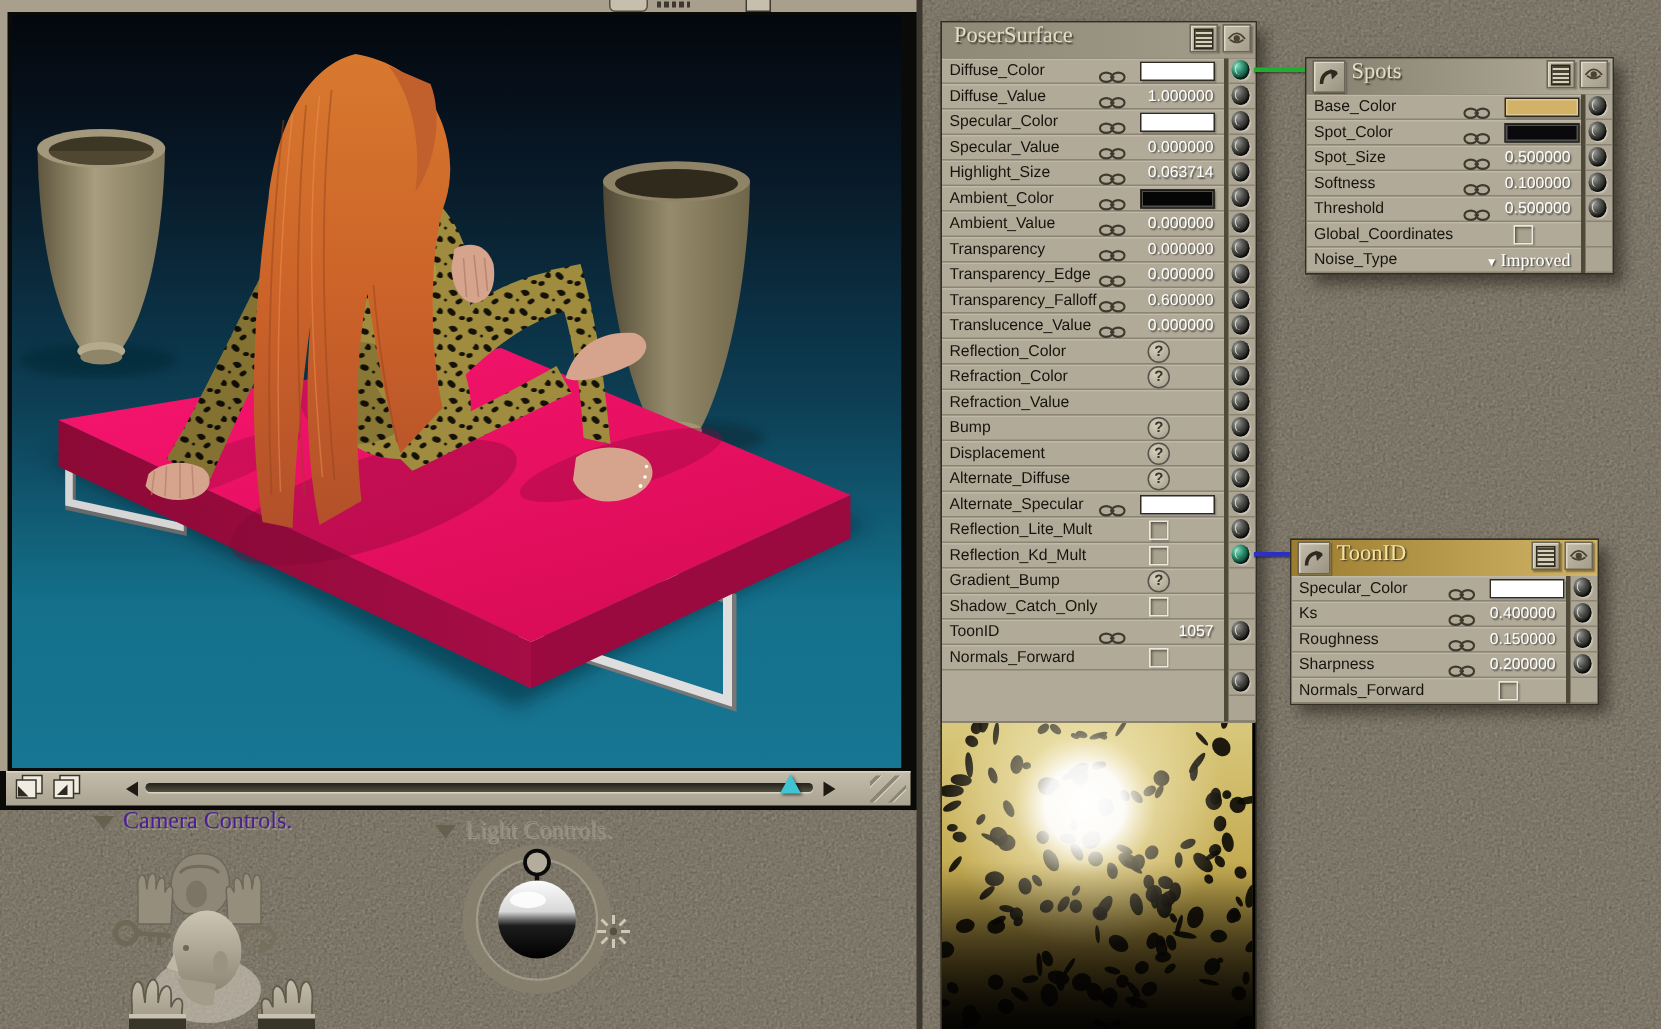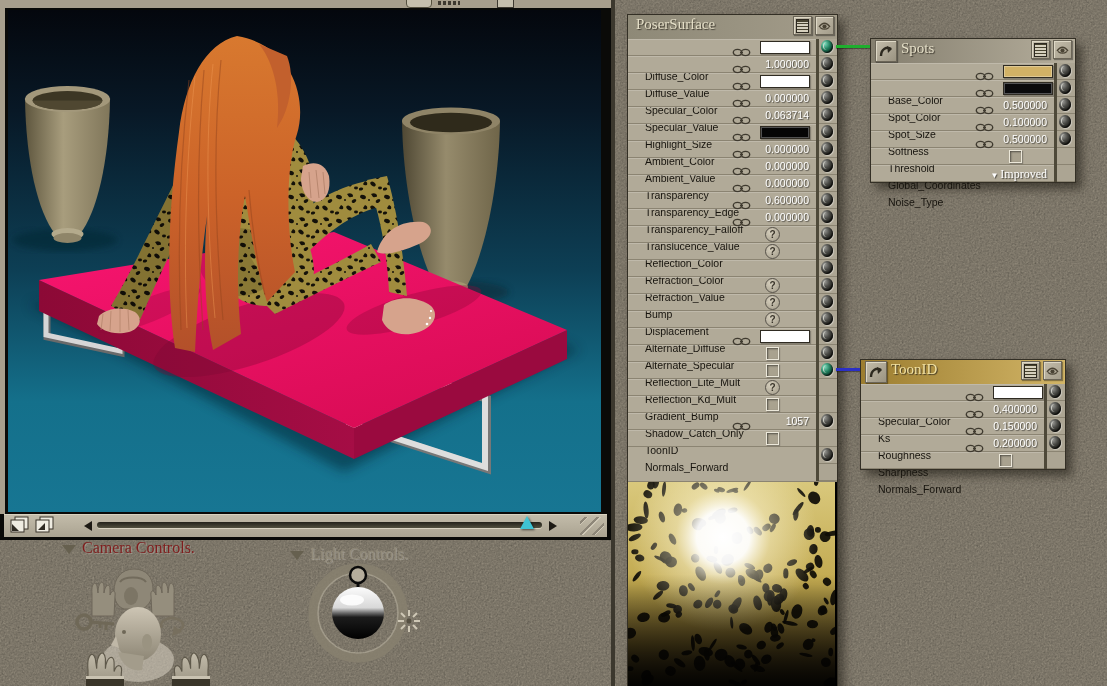--- a/index.html
+++ b/index.html
@@ -23,21 +23,21 @@
   .sl-right{left:545px;border-top:5px solid transparent;border-bottom:5px solid transparent;border-left:8px solid #1d1a14;}
   .sl-track{position:absolute;left:93px;top:8px;width:445px;height:6px;border-radius:3px;
             background:linear-gradient(#23211a,#52503f);box-shadow:0 1px 0 #d9d3c1;}
   .sl-thumb{position:absolute;left:516px;top:2px;width:0;height:0;
             border-left:7px solid transparent;border-right:7px solid transparent;border-bottom:13px solid #3fc4d4;
             filter:drop-shadow(1px 1px 1px rgba(0,0,0,.6));}
   .grip{position:absolute;right:3px;top:3px;width:24px;height:18px;
         background:repeating-linear-gradient(135deg,transparent 0 3px,#8d8678 3px 5px,#cfc8b6 5px 6px,transparent 6px 9px);}
 
   
-  .bg-label{position:absolute;z-index:2;font-family:"Liberation Serif",serif;font-size:16px;color:#7f1d1d;
+  .bg-label{position:absolute;z-index:2;font-family:"Liberation Serif",serif;font-size:16px;color:#4c1d95;
             text-shadow:1px 1px 0 rgba(255,255,255,.22);}
   .tri{display:inline-block;width:0;height:0;border-left:7px solid transparent;border-right:7px solid transparent;
        border-top:9px solid #66604f;margin-right:6px;vertical-align:-1px;}
   #cam-cluster,#light-cluster,#sun-icon{position:absolute;z-index:2;}
 
   
   #divider{position:absolute;left:611px;top:0;width:4px;height:686px;background:#3c382e;z-index:2;}
 
   
   .node{position:absolute;z-index:3;background:#534e3e;border:1px solid #332f25;
@@ -54,21 +54,21 @@
         display:flex;align-items:center;justify-content:center;}
   .menu-glyph{width:11px;height:12px;border:1px solid #2c2820;
         background:repeating-linear-gradient(#48432f 0 1.5px,#d6d0be 1.5px 2.9px);}
   .node-icon-btn{width:20px;height:20px;flex:none;background:linear-gradient(135deg,#c4bdab,#9a9381);
         border:1px solid #6b6557;box-shadow:inset 1px 1px 0 #ded8c6,1px 1px 1px rgba(0,0,0,.35);
         display:flex;align-items:center;justify-content:center;}
   .node-body{display:flex;}
   .rows{flex:1;background:#b1aa98;}
   .plugcol{width:18px;background:#aca593;border-left:3px solid #4e4939;}
   .node-row{position:relative;height:16px;border-bottom:1px solid #8b8472;box-shadow:inset 0 1px 0 rgba(255,255,255,.18);}
-  .row-label{position:absolute;left:17px;top:0;line-height:16px;font-size:10.5px;color:#17140e;white-space:nowrap;margin-top:29px;}
+  .row-label{position:absolute;left:5px;top:0;line-height:16px;font-size:10.5px;color:#17140e;white-space:nowrap;}
   .chain{position:absolute;left:104px;top:4px;}
   .swatch{position:absolute;left:132px;top:2px;width:48px;height:11px;border:1px solid #2f2b22;
           box-shadow:inset 0 0 0 1px rgba(255,255,255,.3),1px 1px 1px rgba(0,0,0,.25);}
   .rvalue{position:absolute;right:7px;top:0;line-height:16px;font-size:10.5px;color:#fff;
           text-shadow:1px 1px 1px rgba(0,0,0,.55);}
   .qmark{position:absolute;left:137px;top:1px;width:13px;height:13px;border-radius:50%;
          background:radial-gradient(circle at 35% 30%,#d6cfbd,#a29b89);border:1px solid #57524a;
          color:#3a352b;font-size:10px;font-weight:bold;text-align:center;line-height:13px;}
   .checkbox{position:absolute;left:138px;top:2px;width:11px;height:11px;background:#a9a28f;
             border:1px solid #ece8da;box-shadow:inset 1px 1px 2px rgba(0,0,0,.5),1px 1px 1px rgba(0,0,0,.25);}

